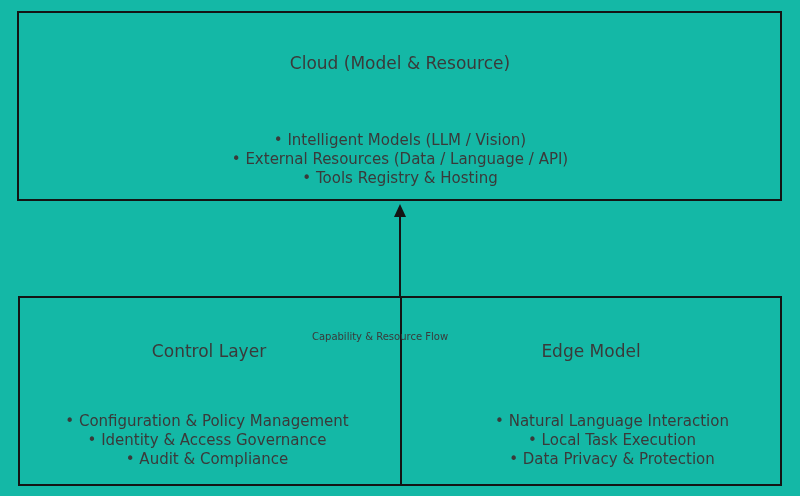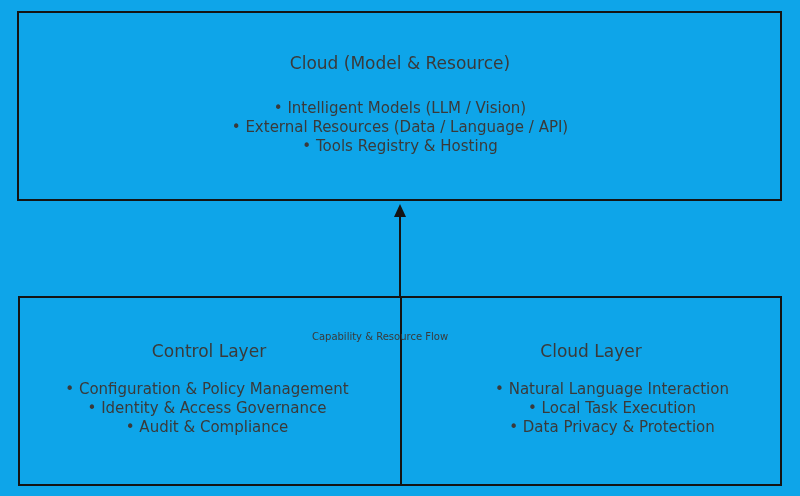--- a/index.html
+++ b/index.html
@@ -4,21 +4,21 @@
 <style>
   html, body {
     margin: 0;
     padding: 0;
     background: #ffffff;
   }
   .canvas {
     position: relative;
     width: 800px;
     height: 496px;
-    background: #0ea5e9;
+    background: #14b8a6;
     font-family: "DejaVu Sans", sans-serif;
     color: #3a3a3a;
     overflow: hidden;
   }
   .box {
     position: absolute;
     box-sizing: border-box;
     border: 2px solid #141414;
     background: transparent;
   }
@@ -32,20 +32,21 @@
     white-space: nowrap;
     text-align: center;
   }
   .box-title {
     font-size: 17px;
     line-height: 20px;
   }
   .bullets {
     font-size: 15px;
     line-height: 19px;
+    margin-top: 32px;
   }
   .cloud-title   { left: 400px; top: 53px; }
   .cloud-bullets { left: 400px; top: 99px; }
   .control-title   { left: 209px; top: 341px; }
   .control-bullets { left: 207px; top: 380px; }
   .edge-title   { left: 591px; top: 341px; }
   .edge-bullets { left: 612px; top: 380px; }
 
   .arrow-line {
     position: absolute;
@@ -90,21 +91,21 @@
 
   <div class="box box-control"></div>
   <div class="txt box-title control-title">Control Layer</div>
   <div class="txt bullets control-bullets">
     <div>• Configuration &amp; Policy Management</div>
     <div>• Identity &amp; Access Governance</div>
     <div>• Audit &amp; Compliance</div>
   </div>
 
   <div class="box box-edge"></div>
-  <div class="txt box-title edge-title">Cloud Layer</div>
+  <div class="txt box-title edge-title">Edge Model</div>
   <div class="txt bullets edge-bullets">
     <div>• Natural Language Interaction</div>
     <div>• Local Task Execution</div>
     <div>• Data Privacy &amp; Protection</div>
   </div>
 
   <div class="txt flow-label">Capability &amp; Resource Flow</div>
 
 </div>
 

